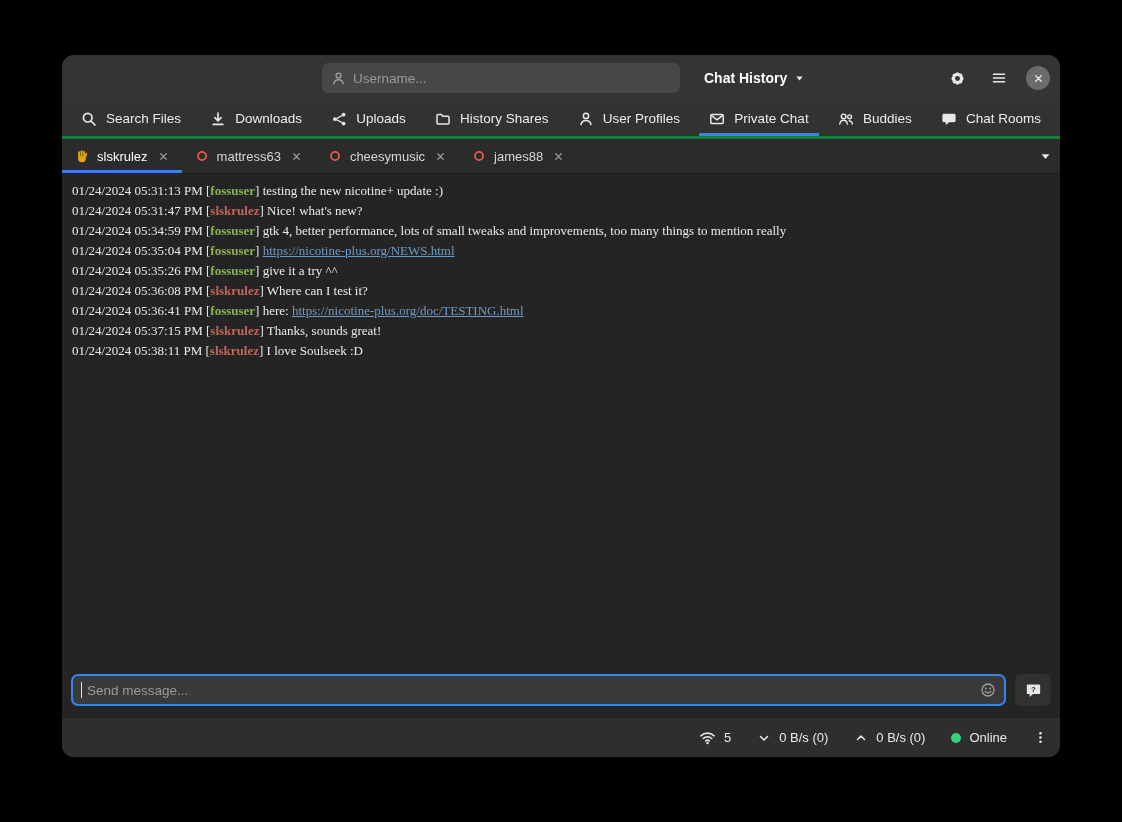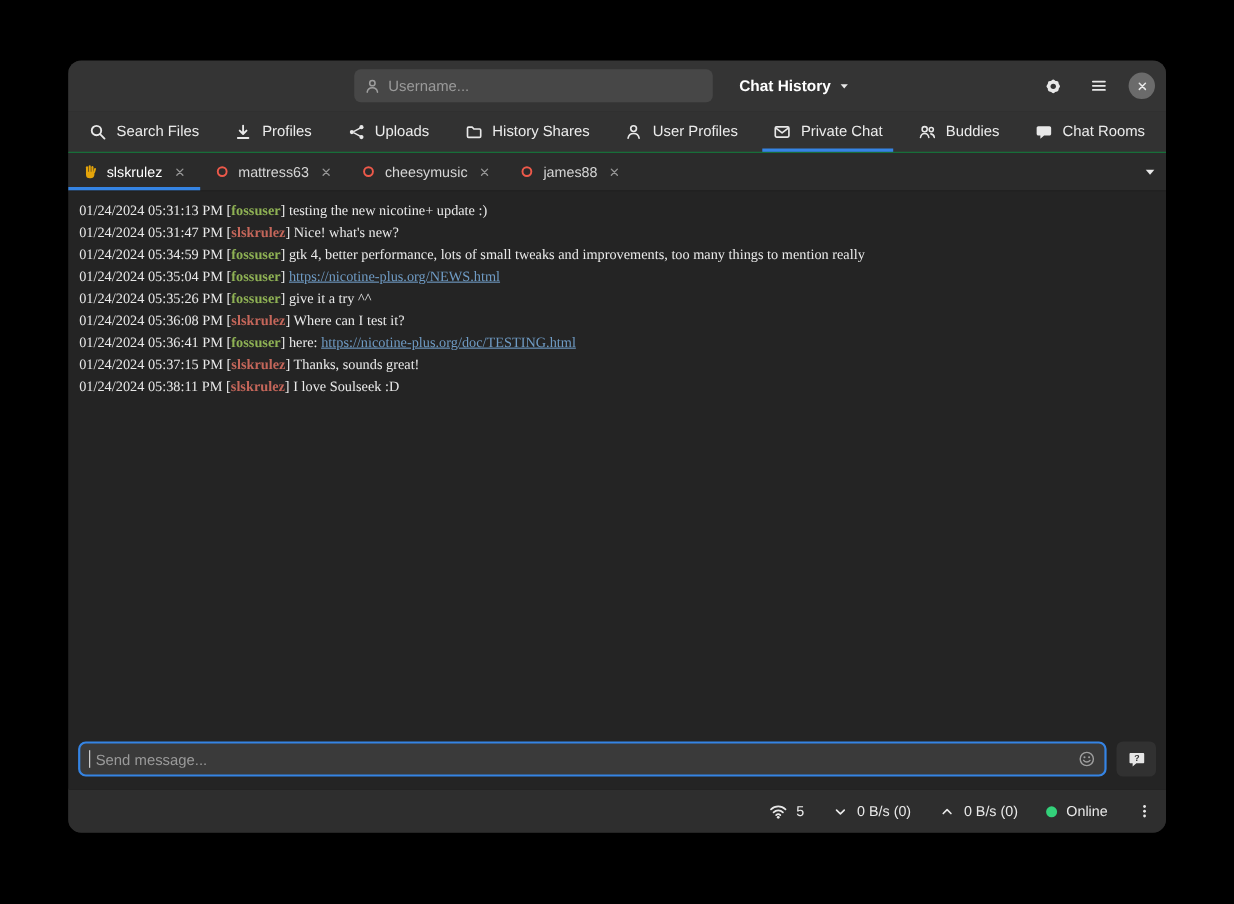--- a/index.html
+++ b/index.html
@@ -4,28 +4,28 @@
 <style>
 :root{--accent:#3584e4;--link:#6f9bc4;--away:#e5a50a;--offline:#ed594a;--online:#33d17a;}
 *{margin:0;padding:0;box-sizing:border-box;}
 html,body{width:1122px;height:822px;}
 body{background:#000;font-family:"Liberation Sans","DejaVu Sans",sans-serif;position:relative;overflow:hidden;}
 .window{position:absolute;left:62px;top:55px;width:998px;height:702px;border-radius:12px;overflow:hidden;display:flex;flex-direction:column;background:#242424;box-shadow:0 10px 34px rgba(0,0,0,.8);}
 .headerbar{flex:0 0 46px;background:#343434;display:flex;align-items:center;padding:0 10px;}
 .entry{background:#474747;border-radius:6px;display:flex;align-items:center;gap:7px;padding:0 9px;}
 .entry input{flex:1;background:transparent;border:none;outline:none;color:#fff;font-size:13.5px;font-family:inherit;min-width:0;}
 .entry input::placeholder{color:#9a9a9a;}
-.username{margin-left:250px;width:326px;height:30px;}
+.username{margin-left:250px;width:358px;height:30px;}
 .icon{display:inline-flex;align-items:center;justify-content:center;color:#e8e8e8;}
 .icon.gray{color:#9e9e9e;}
 .chat-history{margin-left:24px;display:flex;align-items:center;gap:7px;background:none;border:none;color:#fff;font-weight:700;font-size:14px;font-family:inherit;cursor:pointer;}
 .hdr-right{margin-left:auto;display:flex;align-items:center;gap:12px;}
 .iconbtn{width:30px;height:30px;border:none;background:transparent;display:flex;align-items:center;justify-content:center;color:#e8e8e8;border-radius:6px;cursor:pointer;}
 .closebtn{width:24px;height:24px;border:none;border-radius:50%;background:#6b6b6b;display:flex;align-items:center;justify-content:center;color:#fff;cursor:pointer;}
-.main-tabbar{flex:0 0 38px;background:#323232;display:flex;justify-content:space-between;padding:0 6px;border-bottom:1px solid #15803d;}
+.main-tabbar{flex:0 0 38px;background:#323232;display:flex;justify-content:space-between;padding:0 6px;border-bottom:3px solid #15803d;}
 .main-tab{display:flex;align-items:center;gap:9px;padding:0 13px;color:#ececec;font-size:13.5px;position:relative;cursor:pointer;white-space:nowrap;}
 .main-tab.active::after{content:"";position:absolute;left:3px;right:3px;bottom:0;height:3px;background:var(--accent);}
 .chat-tabbar{flex:0 0 35px;background:#2b2b2b;display:flex;align-items:stretch;border-bottom:1px solid #1f1f1f;position:relative;}
 .chat-tabs{display:flex;align-items:stretch;}
 .chat-tab{display:flex;align-items:center;gap:8px;padding:0 13px;color:#d6d6d6;font-size:13px;position:relative;cursor:pointer;white-space:nowrap;}
 .chat-tab.active{color:#fff;}
 .chat-tab.active::after{content:"";position:absolute;left:0;right:0;bottom:0;height:3px;background:var(--accent);}
 .st{display:inline-flex;}
 .st-away{color:var(--away);}
 .st-offline{color:var(--offline);}
@@ -108,21 +108,21 @@
         </span>
         <span>Search Files</span>
       </div>
       <div class="main-tab">
         <span class="icon">
           <svg viewBox="0 0 16 16" width="16" height="16">
             <path d="M8 2.2v7.3M4.9 6.7 8 9.8l3.1-3.1" fill="none" stroke="currentColor" stroke-width="1.7" stroke-linecap="round" stroke-linejoin="round"></path>
             <path d="M3.2 13.4h9.6" stroke="currentColor" stroke-width="1.7" stroke-linecap="round"></path>
           </svg>
         </span>
-        <span>Profiles</span>
+        <span>Downloads</span>
       </div>
       <div class="main-tab">
         <span class="icon">
           <svg viewBox="0 0 16 16" width="16" height="16">
             <path d="M11.8 4.2 5.4 7.6M5.4 8.6l6.4 3.4" stroke="currentColor" stroke-width="1.3" fill="none"></path>
             <circle cx="12.6" cy="3.6" r="1.9" fill="currentColor"></circle>
             <circle cx="3.9" cy="8.1" r="1.9" fill="currentColor"></circle>
             <circle cx="12.6" cy="12.6" r="1.9" fill="currentColor"></circle>
           </svg>
         </span>

